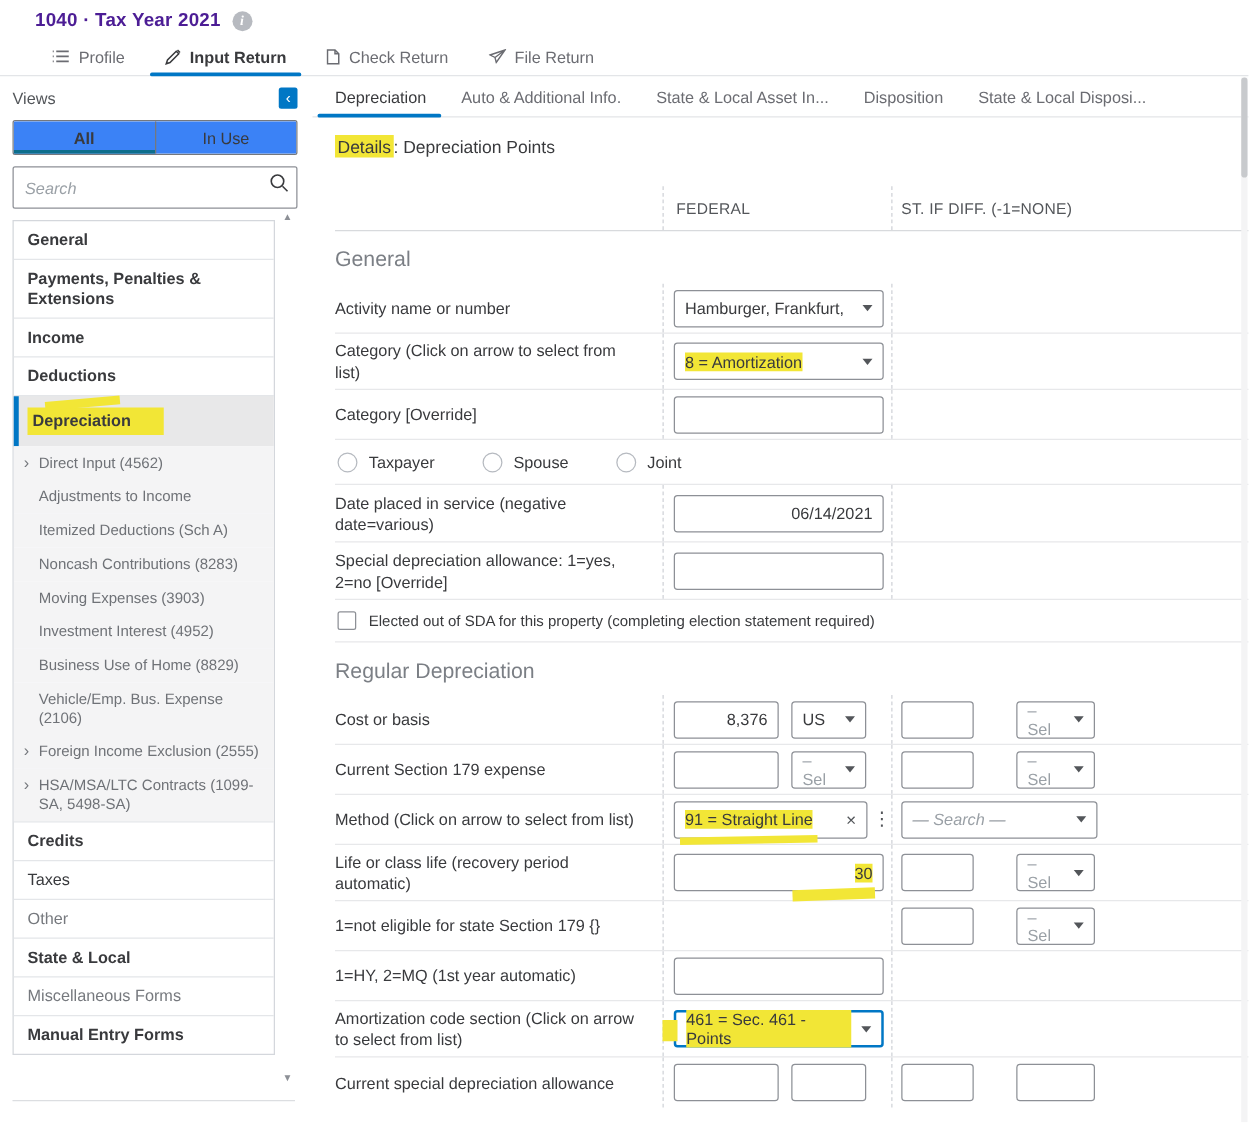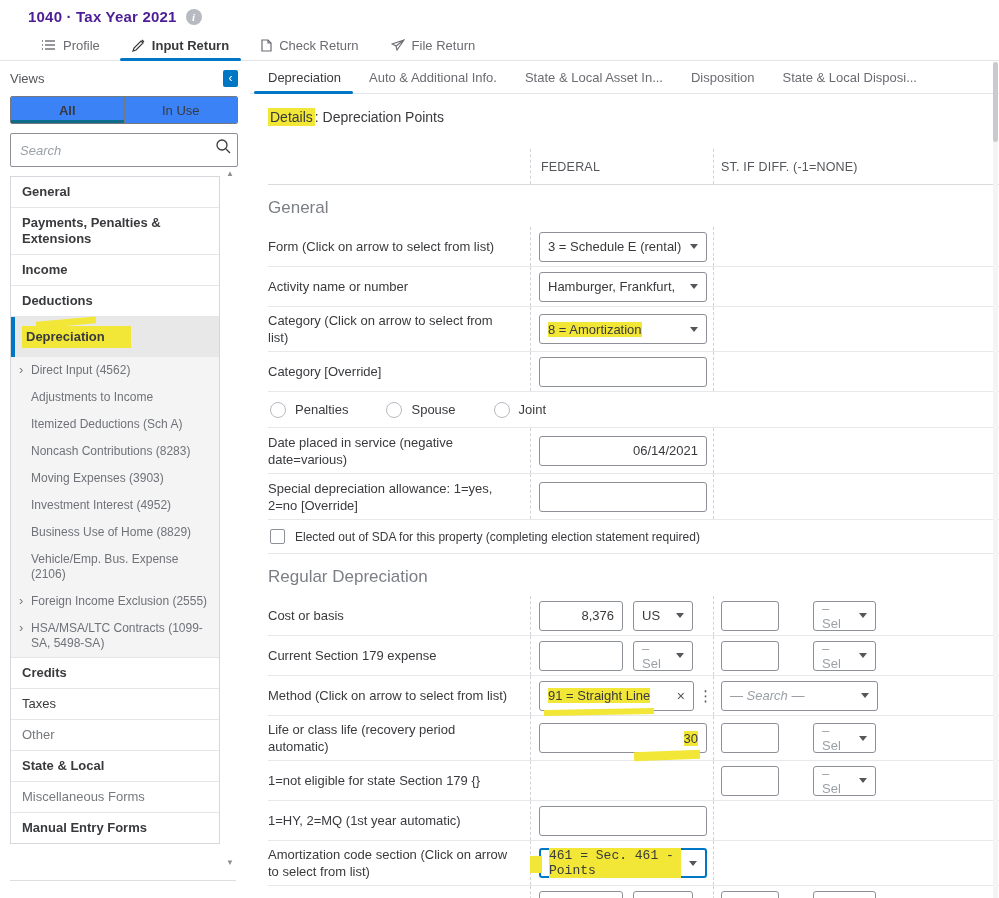--- a/index.html
+++ b/index.html
@@ -82,21 +82,21 @@
     background:#fff; font-size:13px; color:#393a3d; padding:0 8px; position:relative; }
   .tsel { justify-content:space-between; cursor:pointer; }
   .arr { width:0; height:0; border-left:4px solid transparent; border-right:4px solid transparent; border-top:5px solid #53565a; margin-left:8px; flex:0 0 auto; }
   .num { justify-content:flex-end; }
   .w168{width:168px;} .w84{width:84px;} .w60{width:60px;} .w58{width:58px;} .w63{width:63px;} .w162{width:162px;} .w157{width:157px;}
   .ml10{margin-left:10px;} .ml34{margin-left:34px;}
   .placeholder-sel { color:#9aa0a6; }
   .search-sel { font-style:italic; color:#9aa0a6; }
   .clear-x { color:#53565a; font-size:14px; margin-left:auto; cursor:pointer; padding-left:8px; }
   .kebab { color:#53565a; font-size:15px; margin-left:4px; letter-spacing:0; cursor:pointer; line-height:1; }
-  .focused { border:2px solid #0077c5;font-family:Liberation Mono, monospace; }
+  .focused { border:2px solid #0077c5; }
   .amort-strip { position:absolute; left:-11px; top:6px; width:12px; height:17px; background:#f2e636; }
   .life-tail { position:absolute; right:6px; bottom:-8px; width:66px; height:9px; background:#f2e636; transform:rotate(-2deg); }
   .method-tail { position:absolute; left:4px; bottom:-5px; width:110px; height:6px; background:#f2e636; transform:rotate(-1deg); }
 
   
   .radio-group { display:flex; align-items:center; gap:38px; }
   .radio-opt { display:flex; align-items:center; gap:9px; font-size:13px; color:#393a3d; cursor:pointer; }
   .radio-circle { width:16px; height:16px; border-radius:50%; border:1px solid #b6bac0; background:#fff; flex:0 0 auto; }
   .checkbox-row-label { display:flex; align-items:center; gap:10px; font-size:12px; color:#393a3d; cursor:pointer; }
   .checkbox-sq { width:15px; height:15px; border:1px solid #8d9096; border-radius:2px; background:#fff; flex:0 0 auto; }
@@ -228,31 +228,20 @@
         <div class="cell st">
             <span class="coltitle">ST. IF DIFF. (-1=NONE)</span>
           </div>
         <div class="cell"></div>
       </div>
 
       <div class="section-row">
         <span class="section-title">General</span>
       </div>
 
-      <div class="frow">
-        <div class="cell lbl">Form (Click on arrow to select from list)</div>
-        <div class="cell fed">
-          <div class="tbox tsel w168">
-            <span>3 = Schedule E (rental)</span>
-              <span class="arr"></span>
-          </div>
-        </div>
-        <div class="cell st"></div>
-          <div class="cell"></div>
-      </div>
 
       <div class="frow">
         <div class="cell lbl">Activity name or number</div>
         <div class="cell fed">
           <div class="tbox tsel w168">
             <span>Hamburger, Frankfurt,</span>
               <span class="arr"></span>
           </div>
         </div>
         <div class="cell st"></div>
@@ -279,21 +268,21 @@
             </div>
         </div>
         <div class="cell st"></div>
           <div class="cell"></div>
       </div>
 
       <div class="full-row">
         <div class="radio-group">
           <span class="radio-opt">
               <span class="radio-circle"></span>
-              <span>Penalties</span>
+              <span>Taxpayer</span>
             </span>
           <span class="radio-opt">
               <span class="radio-circle"></span>
               <span>Spouse</span>
             </span>
           <span class="radio-opt">
               <span class="radio-circle"></span>
               <span>Joint</span>
             </span>
         </div>

